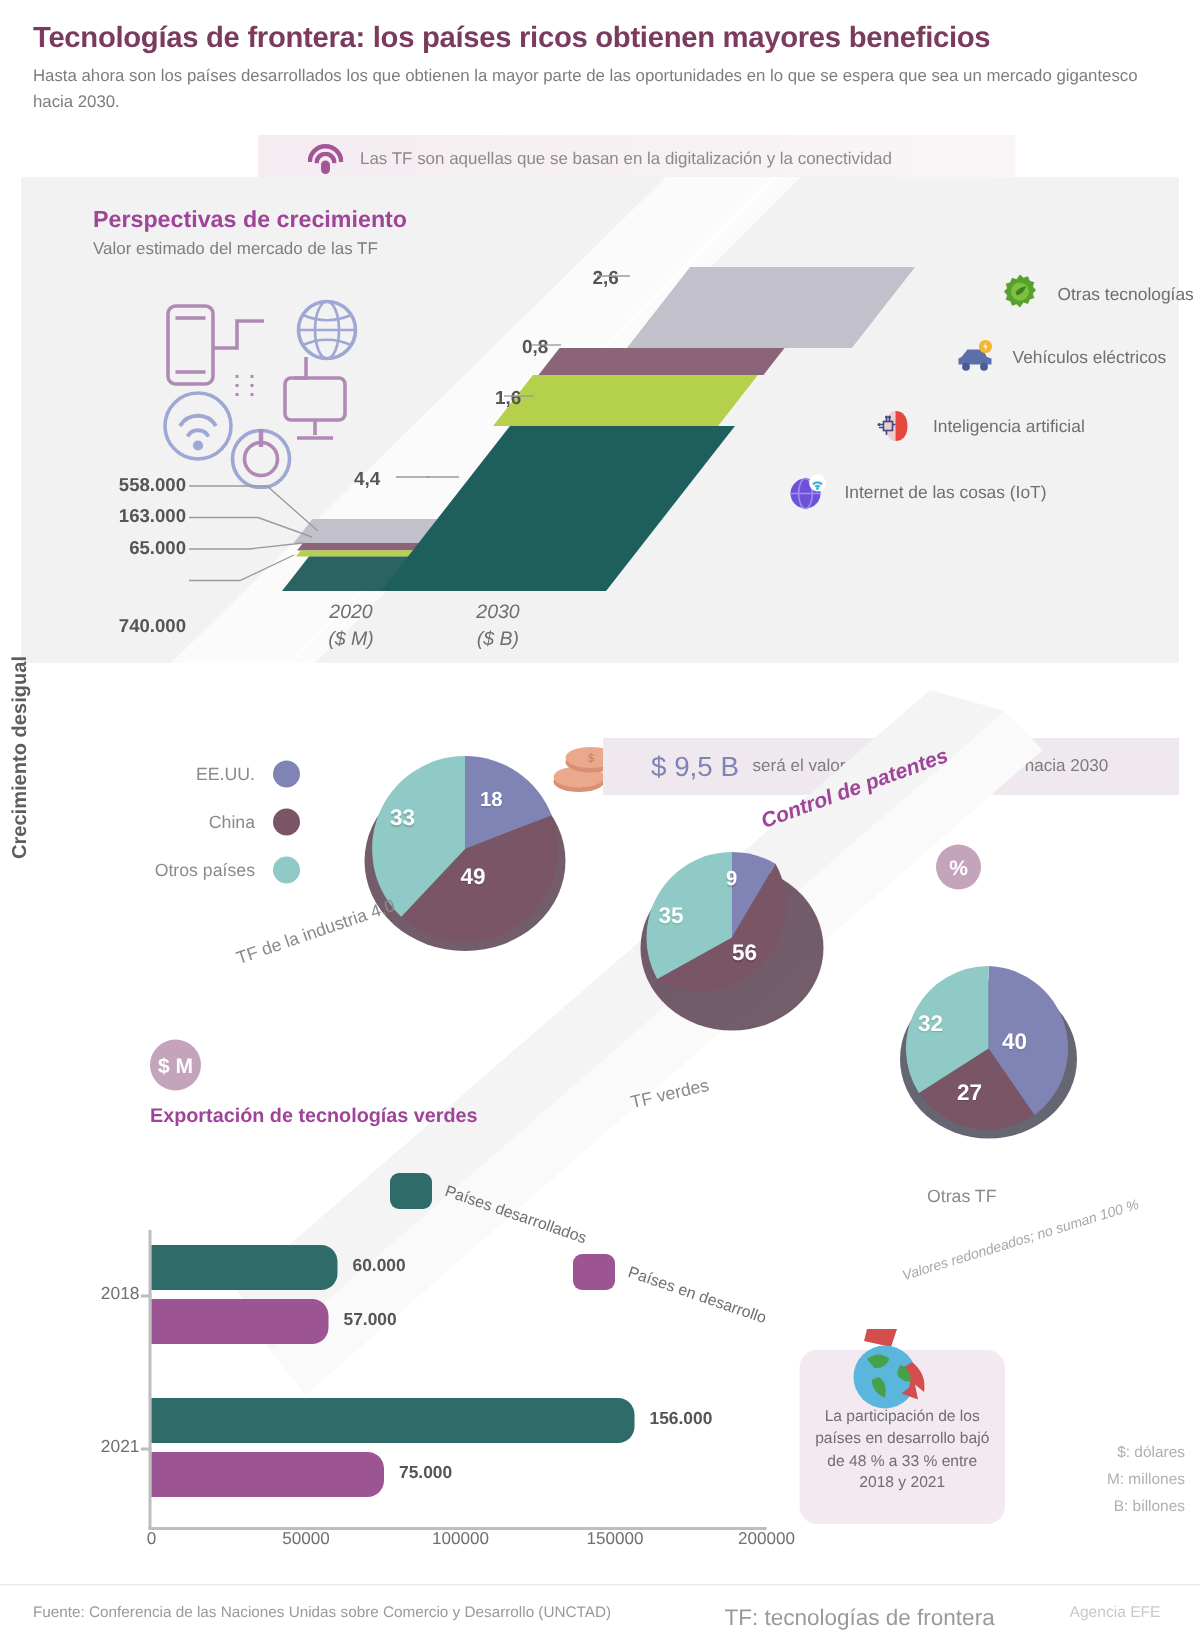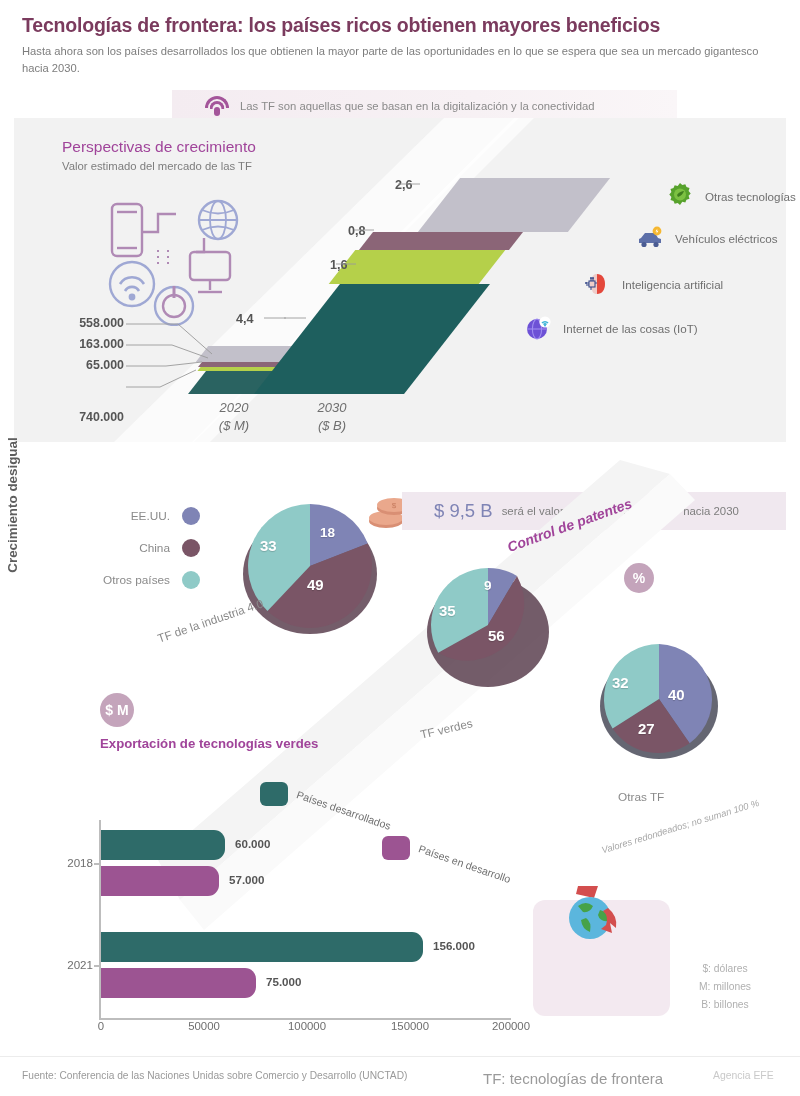--- a/index.html
+++ b/index.html
@@ -33,21 +33,21 @@
   .wifi-ico i.b { width:15px; height:8px; top:6px; }
   .wifi-ico i.c {
     width:6px; height:9px; top:12px; border:none;
     background:#a4559a; border-radius:3px 3px 3px 3px; }
   
   #panel1 {
     position:absolute; left:14px; top:118px; width:772px; height:324px;
     background:#f2f2f2;
   }
   #p1-title {
-    position:absolute; left:48px; top:20px; font-size:15.5px; font-weight:normal;
+    position:absolute; left:48px; top:20px; font-size:15.5px; font-weight:bold;
     color:#a0449a;
   }
   #p1-sub { position:absolute; left:48px; top:42px; font-size:11.3px; color:#7d7d7d; }
   
   #p1-band {
     position:absolute; left:0; top:0; width:100%; height:100%;
     overflow:hidden; pointer-events:none;
   }
   
   #net-icon { position:absolute; left:92px; top:78px; width:150px; height:130px; }
@@ -147,21 +147,21 @@
     position:absolute; left:533px; top:900px; width:137px; height:116px;
     background:#f3e9f0; border-radius:12px; text-align:center;
   }
   #globe-card .txt {
     position:absolute; left:6px; top:38px; width:125px; font-size:10.4px;
     color:#6f6f6f; line-height:1.42;
   }
   #globe-ico { position:absolute; left:23px; top:-16px; width:82px; height:62px; }
   #abbr {
     position:absolute; left:660px; top:960px; width:130px; font-size:10.3px;
-    color:#b0b0b0; line-height:1.75; text-align:center;
+    color:#b0b0b0; line-height:1.75; text-align:right;
   }
   
   #footer {
     position:absolute; left:0; top:1056px; width:800px; height:40px;
     border-top:1px solid #ececec;
   }
   #footer .src { position:absolute; left:22px; top:13px; font-size:10.2px; color:#9a9a9a; }
   #footer .mid { position:absolute; left:483px; top:13px; font-size:15px; color:#9a9a9a; }
   #footer .efe { position:absolute; left:713px; top:13px; font-size:10.4px; color:#c9c9c9; }
 </style>
@@ -461,20 +461,21 @@
   <div class="xtick" style="left:410px">200000</div>
 </div>
 
 <div id="globe-card">
   <svg id="globe-ico" viewBox="0 0 82 62">
     <path d="M22 2 h20 l-4 12 -18 -4z" fill="#d34e4e"></path>
     <circle cx="34" cy="34" r="21" fill="#5bb6dd"></circle>
     <path d="M22 22 q8 -6 15 0 q-3 7 -10 6 z M30 34 q6 4 4 14 q-8 -3 -9 -12z M44 26 q9 2 8 11 q-8 1 -10 -6z" fill="#46a248"></path>
     <path d="M52 24 q10 8 8 20 l-6 -5 2 10 -11 -4 5 -4 q3 -9 -3 -14z" fill="#d34e4e"></path>
   </svg>
+  <div class="txt">La participación de los países en desarrollo bajó de 48 % a 33 % entre 2018 y 2021</div>
 </div>
 
 <div id="abbr">
   <div>$: dólares</div>
   <div>M: millones</div>
   <div>B: billones</div>
 </div>
 
 <div id="footer">
   <span class="src">Fuente: Conferencia de las Naciones Unidas sobre Comercio y Desarrollo (UNCTAD)</span>

